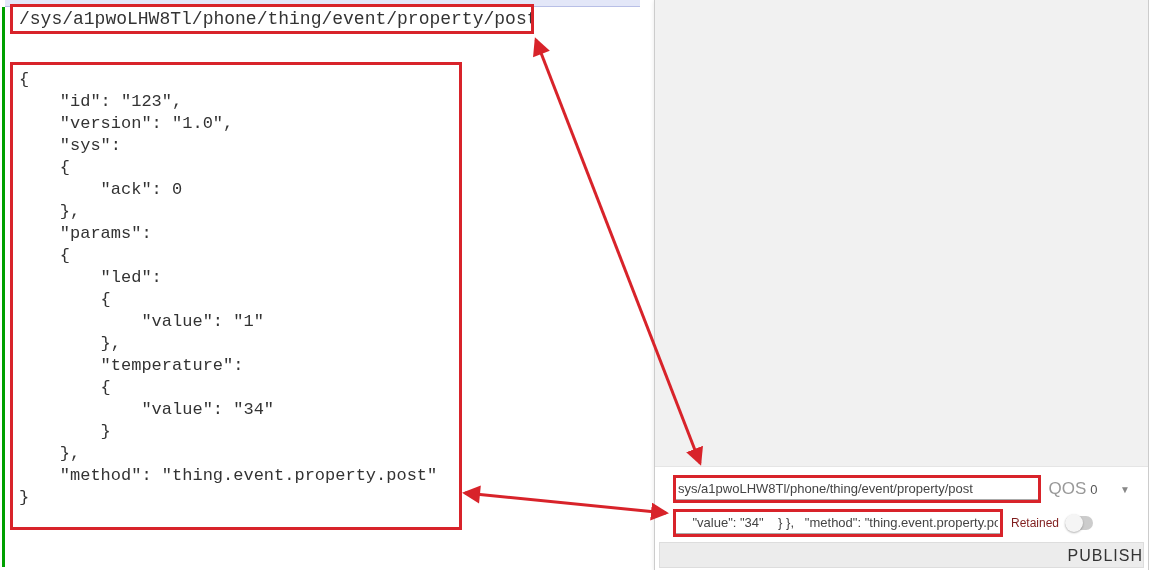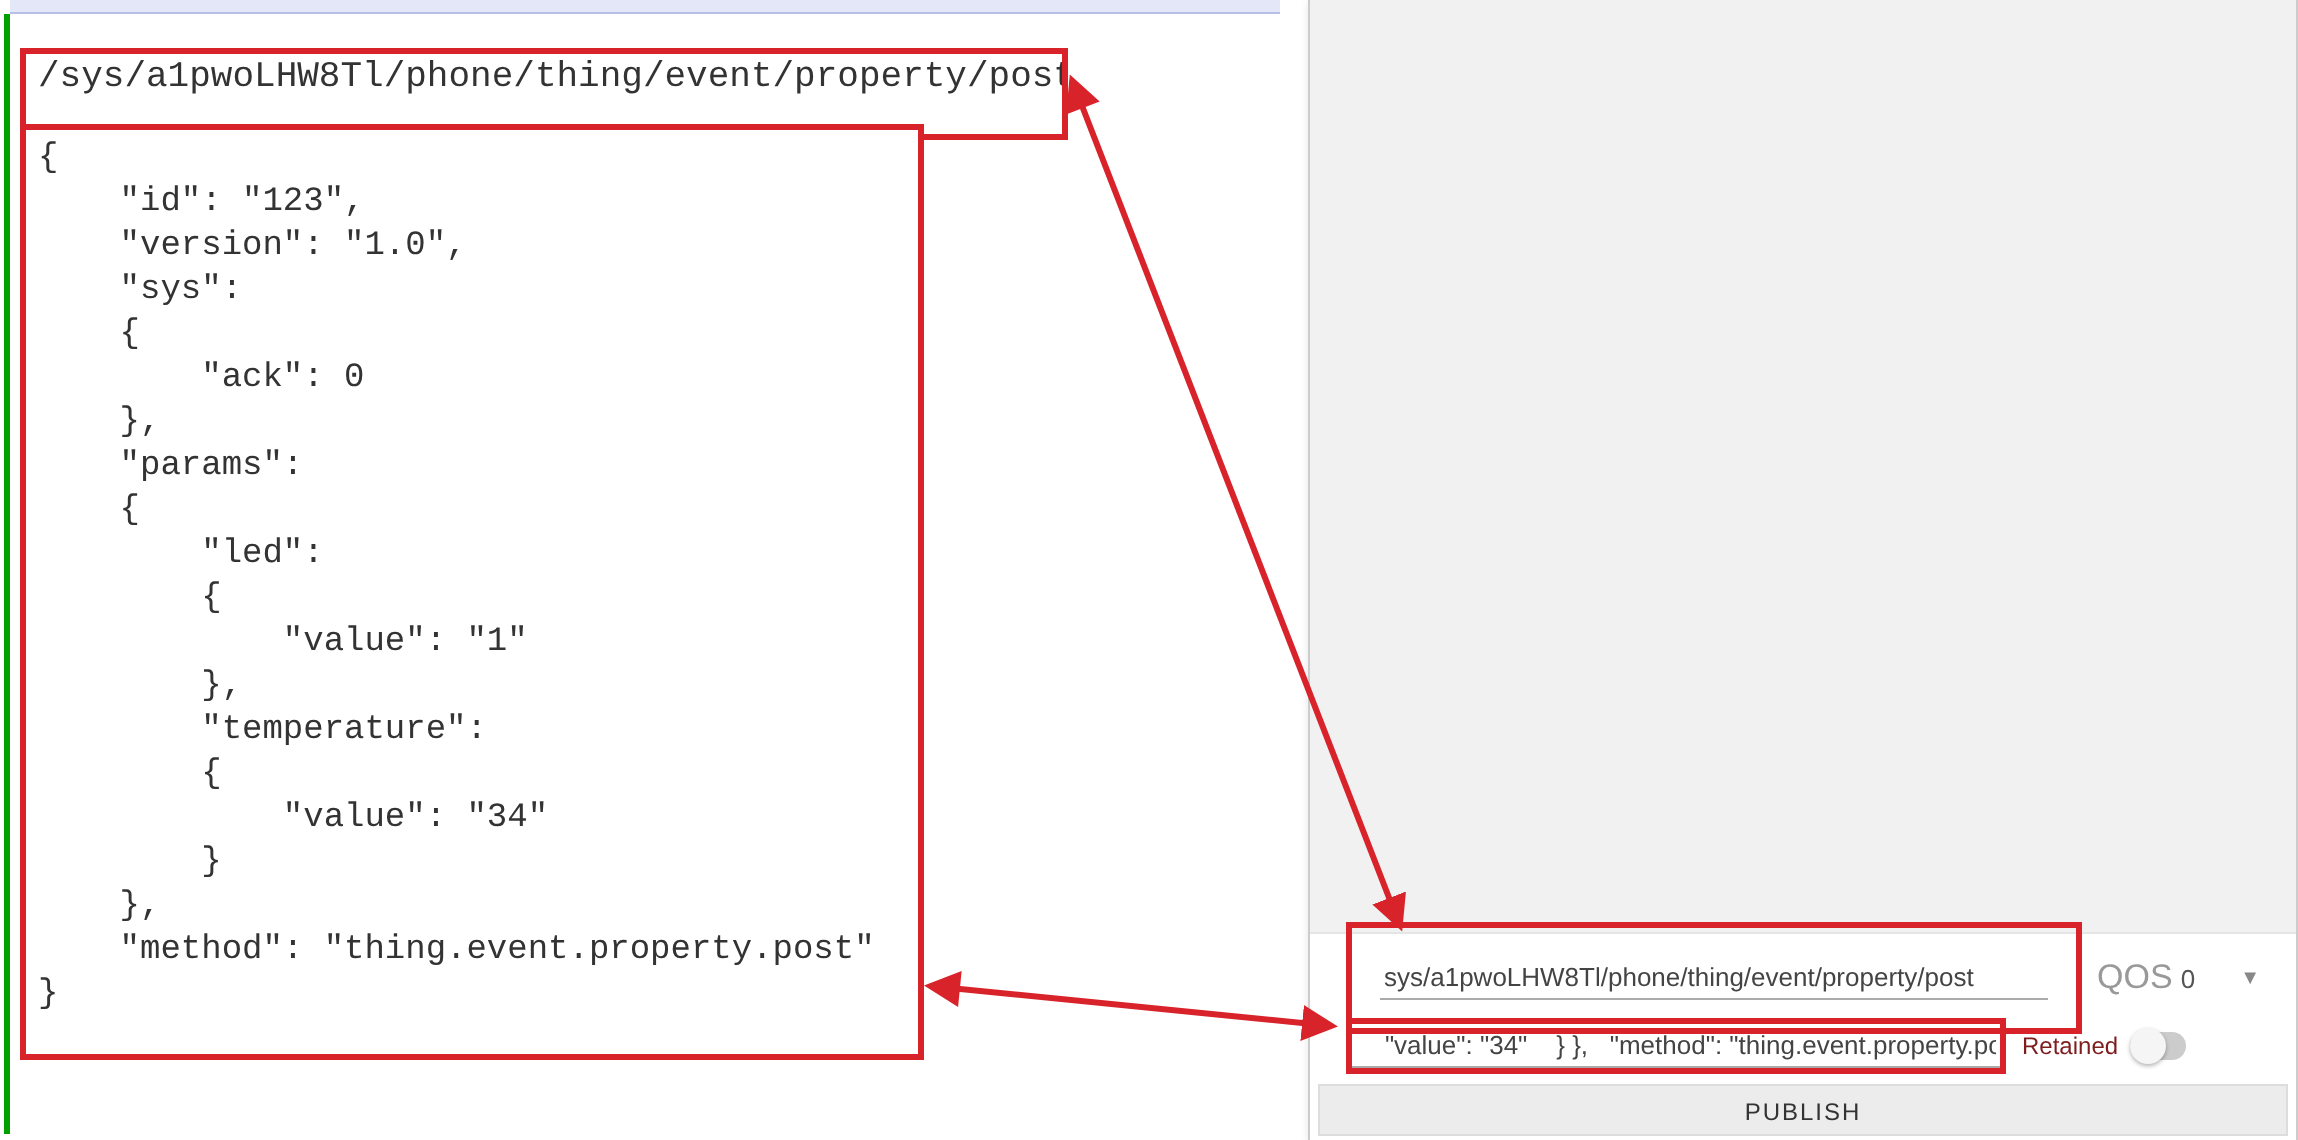--- a/index.html
+++ b/index.html
@@ -16,23 +16,23 @@
   .left-area {
     position: absolute;
     left: 0;
     top: 0;
     width: 640px;
     height: 570px;
   }
   .topic-box {
     position: absolute;
     left: 10px;
-    top: 24px;
+    top: 4px;
     width: 524px;
-    height: 46px;
+    height: 30px;
     border: 3px solid #d8232a;
     font-size: 18px;
     line-height: 24px;
     padding: 0 6px;
     color: #333;
     background: #fff;
     font-family: "Courier New", monospace;
     white-space: nowrap;
     overflow: hidden;
   }
@@ -81,21 +81,21 @@
     left: 18px;
     top: 8px;
     right: 18px;
     height: 28px;
     display: flex;
     align-items: center;
   }
   .topic-input-wrap {
     width: 370px;
     border: 3px solid #d8232a;
-    padding: 14px;
+    padding: 0;
   }
   .topic-input {
     width: 100%;
     border: none;
     border-bottom: 1px solid #aaa;
     font-size: 13px;
     font-family: Arial, sans-serif;
     padding: 3px 2px;
     color: #444;
     background: transparent;
@@ -164,23 +164,23 @@
     box-shadow: 0 1px 2px rgba(0,0,0,0.3);
   }
   .publish-button {
     position: absolute;
     left: 4px;
     right: 4px;
     bottom: 2px;
     height: 26px;
     background: #ececec;
     border: 1px solid #ddd;
-    text-align: center;
+    text-align: right;
     line-height: 26px;
-    font-size: 12px;
+    font-size: 16px;
     letter-spacing: 1px;
     color: #333;
     font-family: Arial, sans-serif;
     cursor: pointer;
   }
   
   svg.overlay {
     position: absolute;
     left: 0; top: 0;
     width: 1149px;

